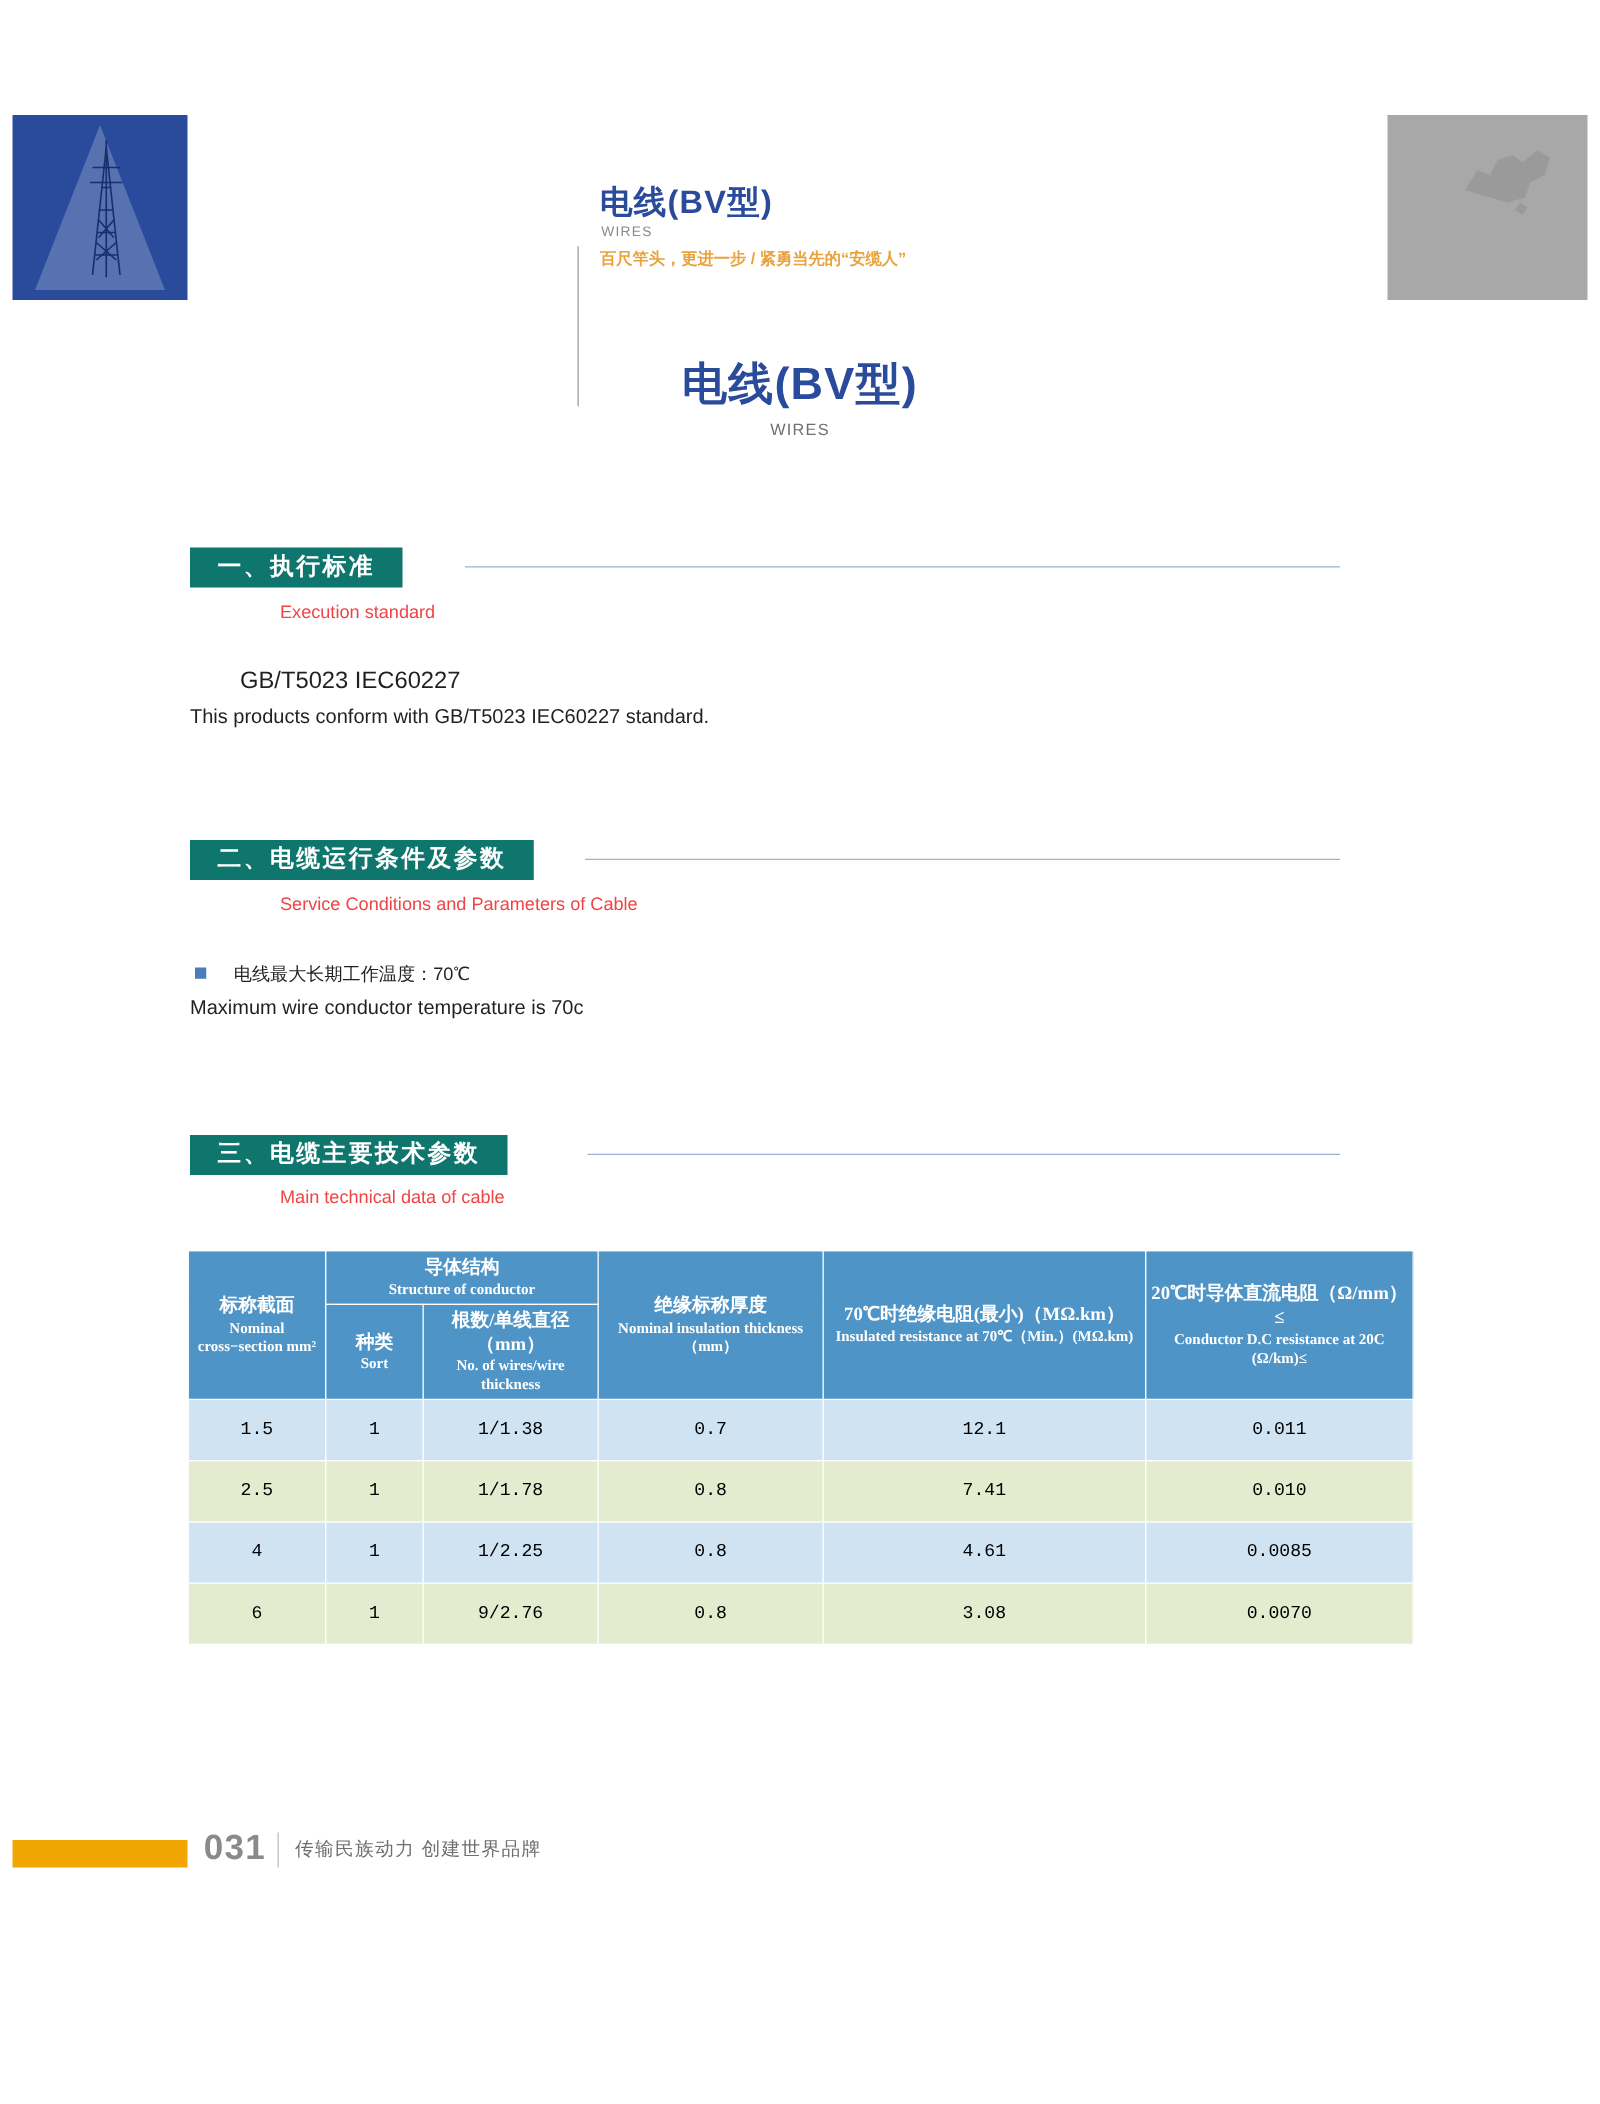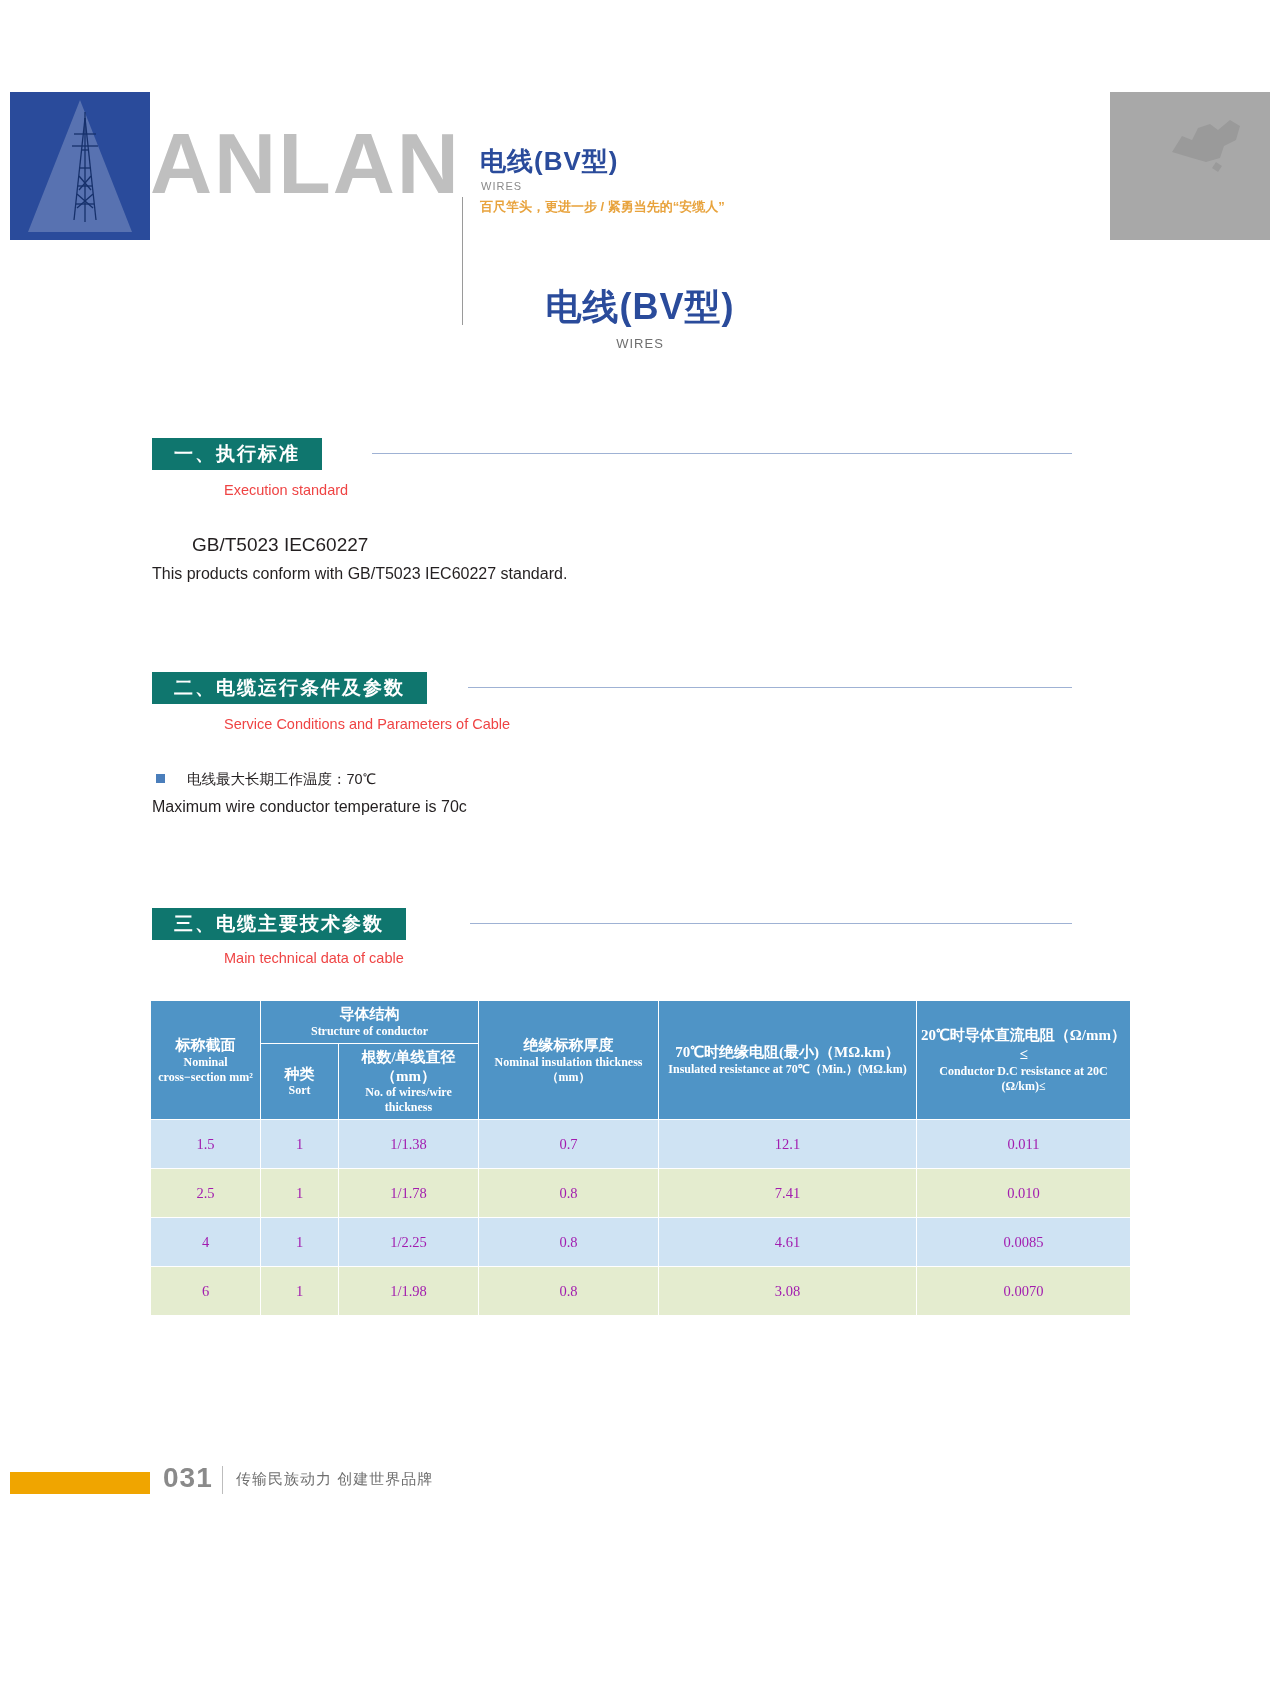--- a/index.html
+++ b/index.html
@@ -221,22 +221,22 @@
     font-size: 15px;
     display: block;
   }
   table.spec th .en {
     font-size: 12px;
     display: block;
   }
   table.spec td {
     text-align: center;
     font-size: 14.5px;
-    font-family: Liberation Serif, serif;
-    color: #a21caf;
+    font-family: Liberation Mono, monospace;
+    color: #000000;
     border: 1px solid #ffffff;
     height: 48px;
     padding: 0;
   }
   table.spec tr.row-blue td { background: #cfe3f3; }
   table.spec tr.row-green td { background: #e4eccf; }
 
   
   .footer-bar {
     position: absolute;
@@ -291,21 +291,20 @@
         <line x1="2" y1="34" x2="28" y2="34"></line>
         <line x1="4" y1="22" x2="26" y2="22"></line>
         <line x1="7" y1="96" x2="23" y2="82"></line>
         <line x1="7" y1="82" x2="23" y2="96"></line>
         <line x1="9" y1="78" x2="21" y2="64"></line>
         <line x1="9" y1="64" x2="21" y2="78"></line>
       </g>
     </svg>
   </div>
 
-  <div class="brand-text">ANLAN</div>
   <div class="brand-divider"></div>
 
   <div class="head-cn">电线(BV型)</div>
   <div class="head-en">WIRES</div>
   <div class="head-slogan">百尺竿头，更进一步 / 紧勇当先的“安缆人”</div>
 
   <div class="head-right-block">
     <svg class="map" viewBox="0 0 90 70">
       <path d="M10,46 L20,30 L30,34 L36,22 L48,18 L56,24 L68,14 L78,20 L74,34 L62,40 L58,52 L44,56 L30,52 Z" fill="#8f8f8f"></path>
       <path d="M54,56 L60,60 L56,66 L50,62 Z" fill="#8f8f8f"></path>
@@ -405,21 +404,21 @@
         <td>4</td>
         <td>1</td>
         <td>1/2.25</td>
         <td>0.8</td>
         <td>4.61</td>
         <td>0.0085</td>
       </tr>
       <tr class="row-green">
         <td>6</td>
         <td>1</td>
-        <td>1/1.98</td>
+        <td>9/2.76</td>
         <td>0.8</td>
         <td>3.08</td>
         <td>0.0070</td>
       </tr>
     </tbody>
   </table>
 </div>
 
 <div class="footer-bar"></div>
 <div class="footer-num">031</div>

